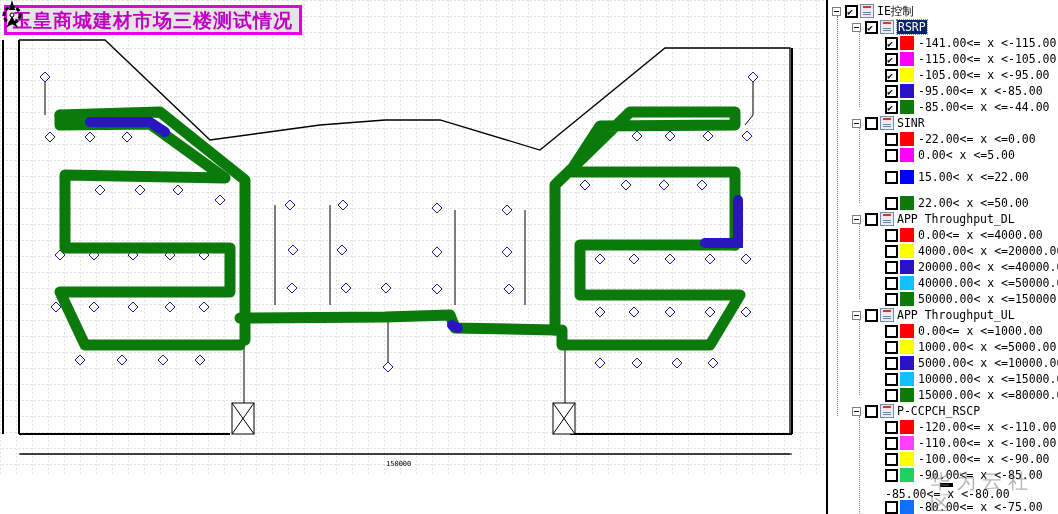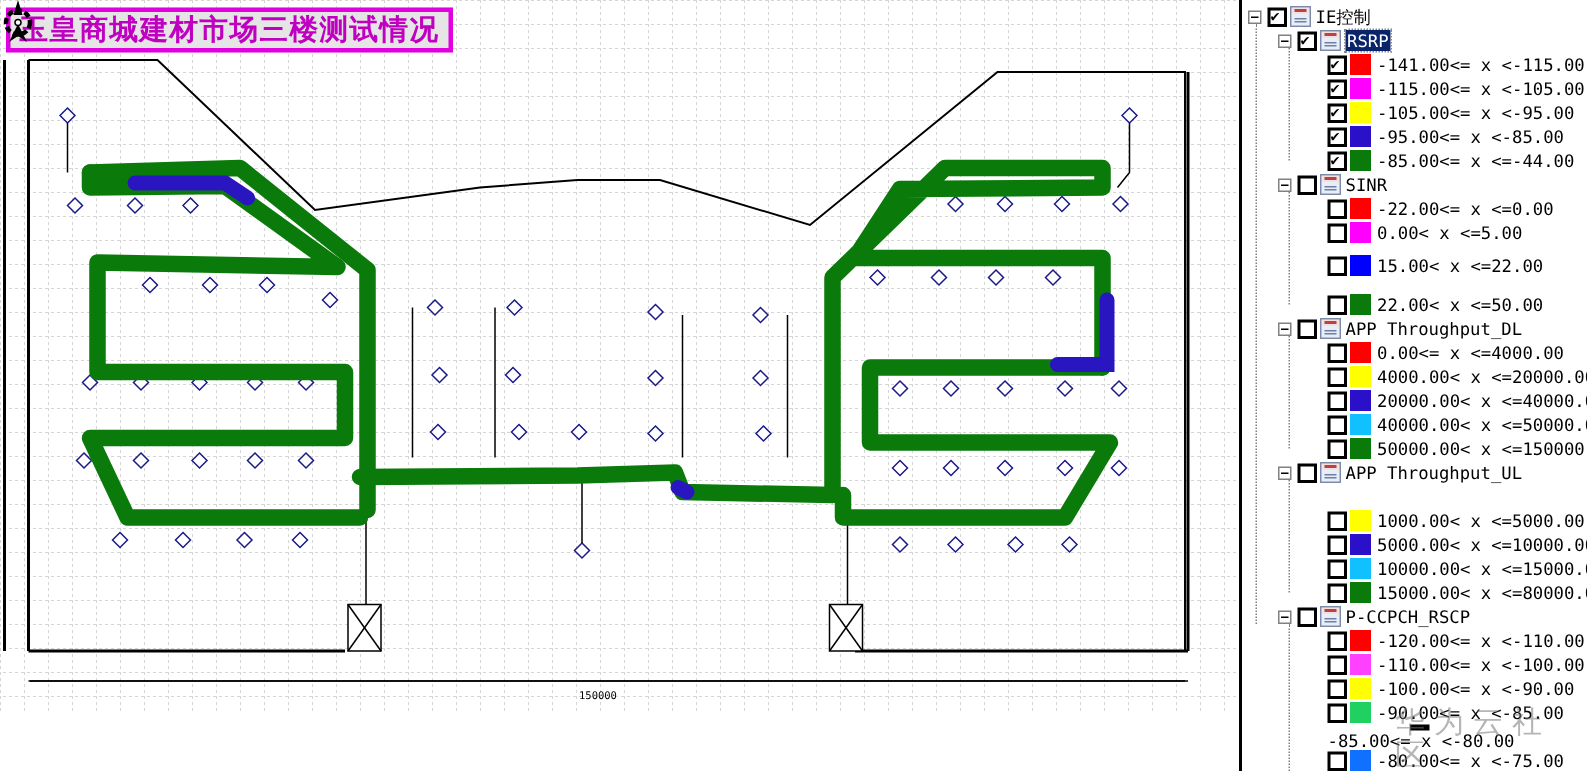--- a/index.html
+++ b/index.html
@@ -271,20 +271,25 @@
       <span class="swatch" style="background:#0a7a0a"></span>
       <span>50000.00&lt; x &lt;=150000.00</span>
     </div>
 
   <div class="tree-row" style="left:24px;top:307px;">
     <span class="expander"></span>
     <span class="cb"></span>
     <span class="doc-icon"></span>
     <span>APP Throughput_UL</span>
   </div>
+  <div class="tree-row" style="left:57px;top:323px;">
+      <span class="cb"></span>
+      <span class="swatch" style="background:#ff0000"></span>
+      <span>0.00&lt;= x &lt;=1000.00</span>
+    </div>
   <div class="tree-row" style="left:57px;top:339px;">
       <span class="cb"></span>
       <span class="swatch" style="background:#ffff00"></span>
       <span>1000.00&lt; x &lt;=5000.00</span>
     </div>
   <div class="tree-row" style="left:57px;top:355px;">
       <span class="cb"></span>
       <span class="swatch" style="background:#2a10c8"></span>
       <span>5000.00&lt; x &lt;=10000.00</span>
     </div>

